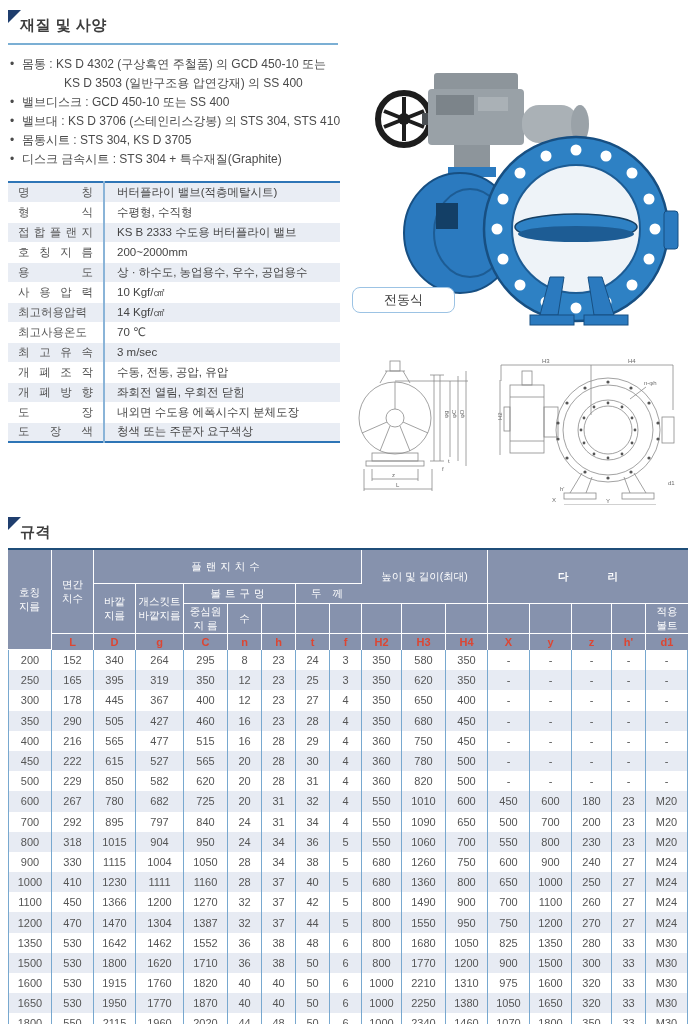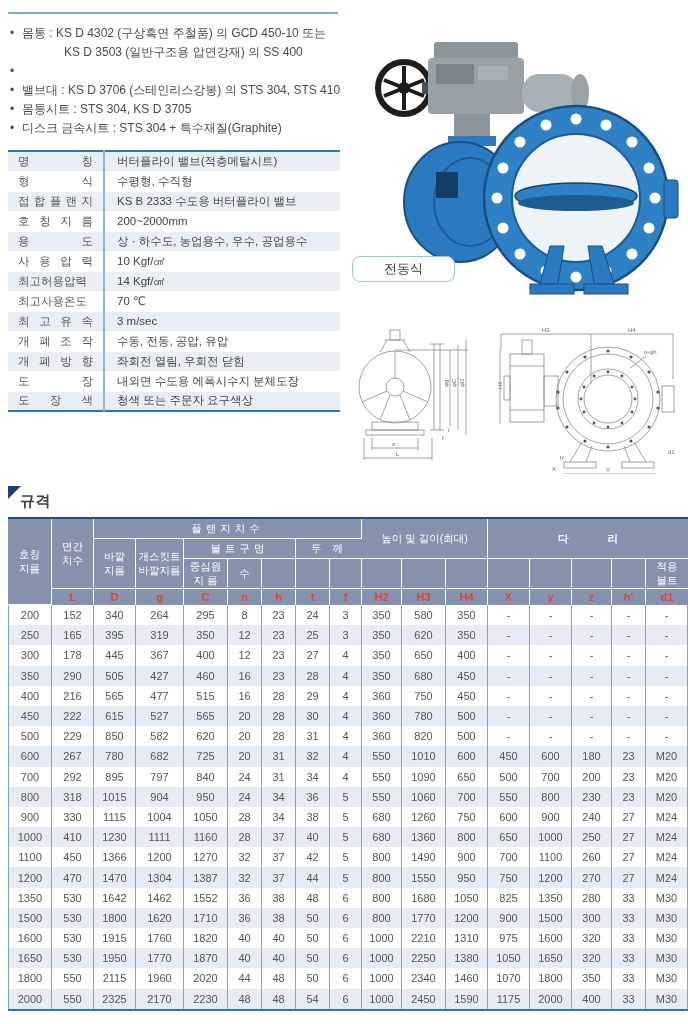--- a/index.html
+++ b/index.html
@@ -58,21 +58,21 @@
   
   .dim-table {
     width:672px; table-layout:fixed; border-collapse:separate; border-spacing:0;
     border-top:2px solid #1f4e79; border-bottom:2px solid #2e75b6; margin-top:2px;
   }
   .dim-table thead th {
     background:#8692ad; color:#ffffff; font-weight:normal;
     border-right:1px solid #ffffff; border-bottom:1px solid #ffffff;
     font-size:10.5px; text-align:center; vertical-align:middle; white-space:pre-line;
   }
-  .dim-table thead tr.r1 th { height:20px; }
+  .dim-table thead tr.r1 th { height:34px; }
   .dim-table thead tr.r2 th { height:20px; }
   .dim-table thead tr.r3 th { height:30px; }
   .dim-table thead tr.letters th {
     height:16px; color:#dc4633; font-weight:bold; font-size:11px; border-bottom:none;
   }
   .dim-table thead th.grp { letter-spacing:4px; }
   .dim-table thead th.grp-wide { letter-spacing:18px; text-indent:18px;font-weight:bold; }
   .dim-table thead th:last-child { border-right:none; }
   .dim-table tbody td {
     height:20.2px; font-size:11px; color:#555; text-align:center; vertical-align:middle;
@@ -81,32 +81,37 @@
   .dim-table tbody td:first-child { border-left:1px solid #78a8cf; }
   .dim-table tbody tr:nth-child(even) td { background:#e7ebf3; }
 
   svg text { font-family:"Liberation Sans","DejaVu Sans",sans-serif; }
 </style>
 </head>
 <body>
 
 <div class="page">
 
+  <div class="sec-header">
+    <div class="sec-tri"></div>
+    <span class="sec-title">재질 및 사양</span>
+  </div>
   <div class="sec-rule"></div>
 
   <div class="top-cols">
     <div class="left-col">
       <div class="bullets">
           <div class="bullet-item">
             <span class="bullet-marker">•</span>
             <span>몸통 : KS D 4302 (구상흑연 주철품) 의 GCD 450-10 또는</span>
           </div>
           <div class="bullet-line2">KS D 3503 (일반구조용 압연강재) 의 SS 400</div>
           <div class="bullet-item">
             <span class="bullet-marker">•</span>
+            <span>밸브디스크 : GCD 450-10 또는 SS 400</span>
           </div>
           <div class="bullet-item">
             <span class="bullet-marker">•</span>
             <span>밸브대 : KS D 3706 (스테인리스강봉) 의 STS 304, STS 410</span>
           </div>
           <div class="bullet-item">
             <span class="bullet-marker">•</span>
             <span>몸통시트 : STS 304, KS D 3705</span>
           </div>
           <div class="bullet-item">

